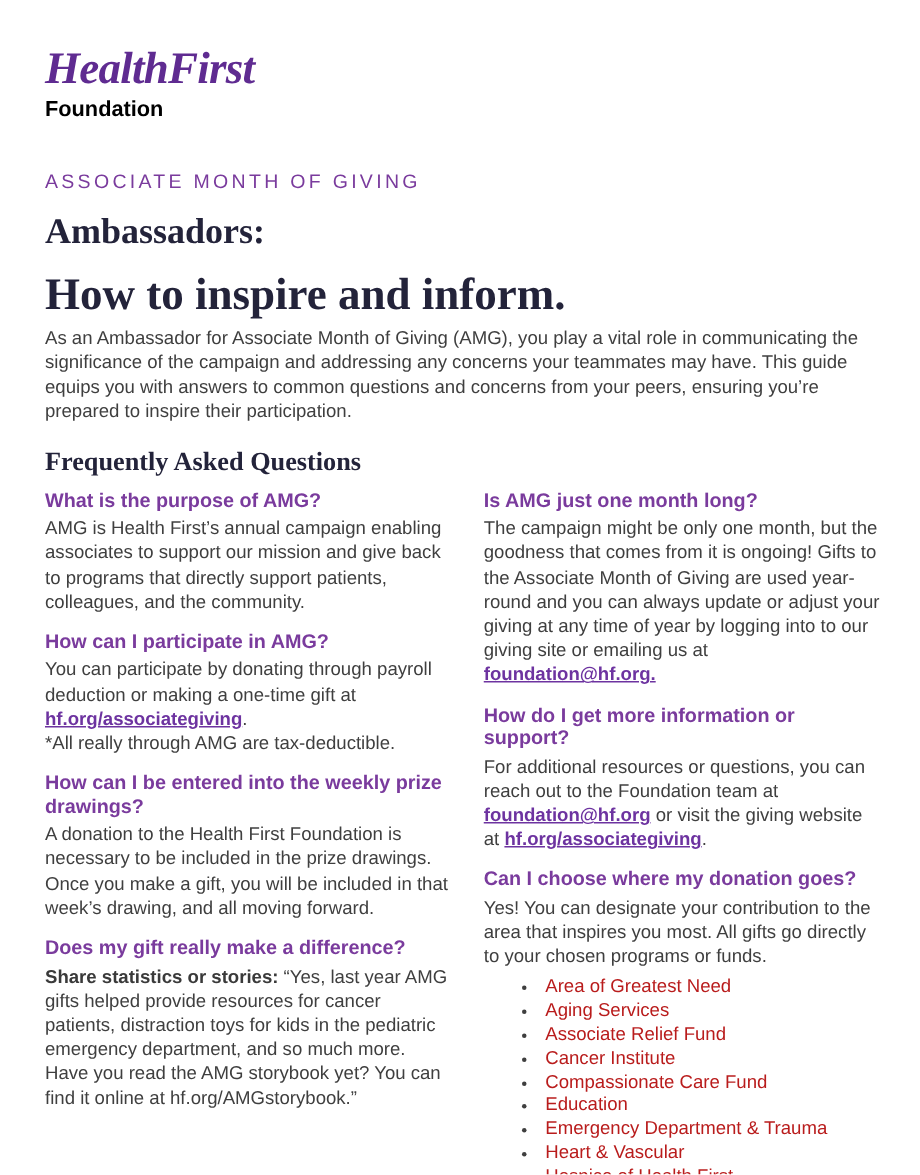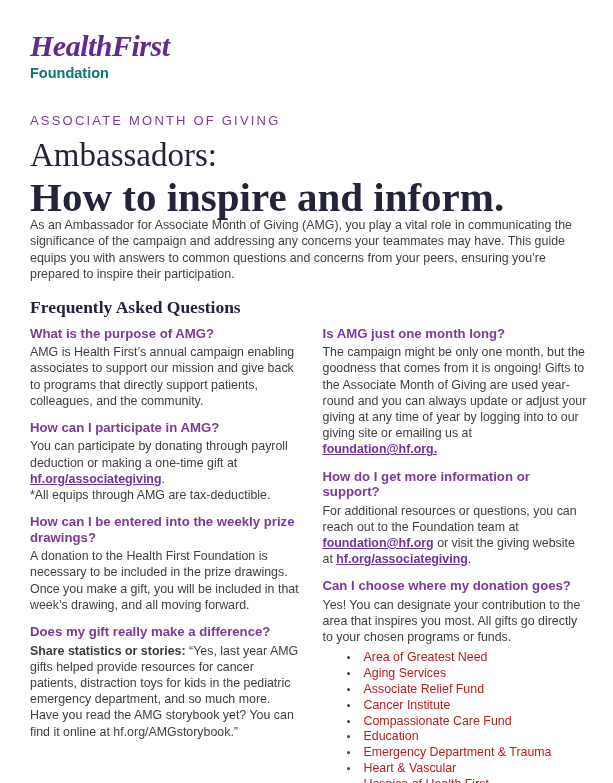--- a/index.html
+++ b/index.html
@@ -21,44 +21,44 @@
     font-weight: 700;
     font-size: 30px;
     line-height: 32px;
     letter-spacing: -0.5px;
     color: #5f2b91;
   }
   .logo-sub {
     font-weight: 700;
     font-size: 14.5px;
     line-height: 17px;
-    color: #0f766e;
+    color: #000000;
     margin-top: 3px;
   }
   
   .eyebrow {
     margin-top: 31px;
     font-size: 13px;
     line-height: 15px;
     letter-spacing: 2.2px;
     color: #7a3b9d;
   }
   .title-1 {
     margin: 12px 0 0;
     font-family: "Liberation Serif", serif;
-    font-weight: 400;
-    font-size: 33px;
+    font-weight: 700;
+    font-size: 24px;
     line-height: 30px;
     color: #23233a;
   }
   .title-2 {
     margin: 10px 0 0;
     font-family: "Liberation Serif", serif;
     font-weight: 700;
-    font-size: 41px;
+    font-size: 30px;
     line-height: 34px;
     color: #23233a;
   }
   .intro {
     margin: 3px 0 0;
     width: 556px;
     font-size: 12.4px;
     line-height: 16.4px;
     color: #3f3f3f;
   }
@@ -132,21 +132,21 @@
     <div class="col-left">
 
       <section class="qa">
         <h3 class="q">What is the purpose of AMG?</h3>
         <p class="a">AMG is Health First’s annual campaign enabling associates to support our mission and give back to programs that directly support patients, colleagues, and the community.</p>
       </section>
 
       <section class="qa">
         <h3 class="q">How can I participate in AMG?</h3>
         <p class="a"><span>You can participate by donating through payroll deduction or making a one-time gift at </span><a class="link">hf.org/associategiving</a><span>.</span></p>
-        <p class="a">*All equips through AMG are tax-deductible.</p>
+        <p class="a">*All really through AMG are tax-deductible.</p>
       </section>
 
       <section class="qa">
         <h3 class="q">How can I be entered into the weekly prize drawings?</h3>
         <p class="a">A donation to the Health First Foundation is necessary to be included in the prize drawings. Once you make a gift, you will be included in that week’s drawing, and all moving forward.</p>
       </section>
 
       <section class="qa">
         <h3 class="q">Does my gift really make a difference?</h3>
         <p class="a"><b>Share statistics or stories:</b><span> “Yes, last year AMG gifts helped provide resources for cancer patients, distraction toys for kids in the pediatric emergency department, and so much more. Have you read the AMG storybook yet? You can find it online at hf.org/AMGstorybook.”</span></p>

